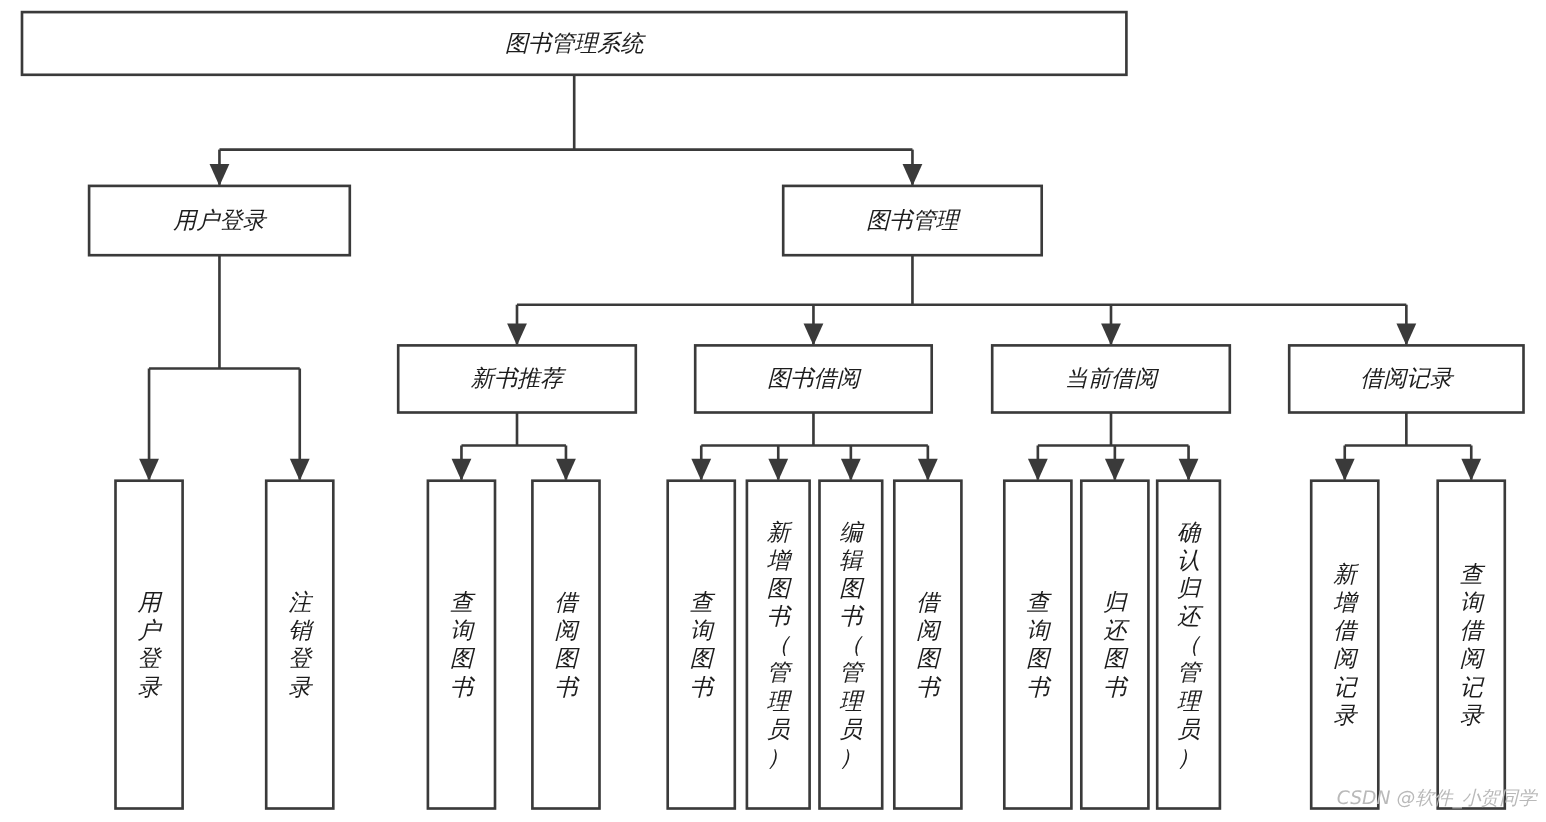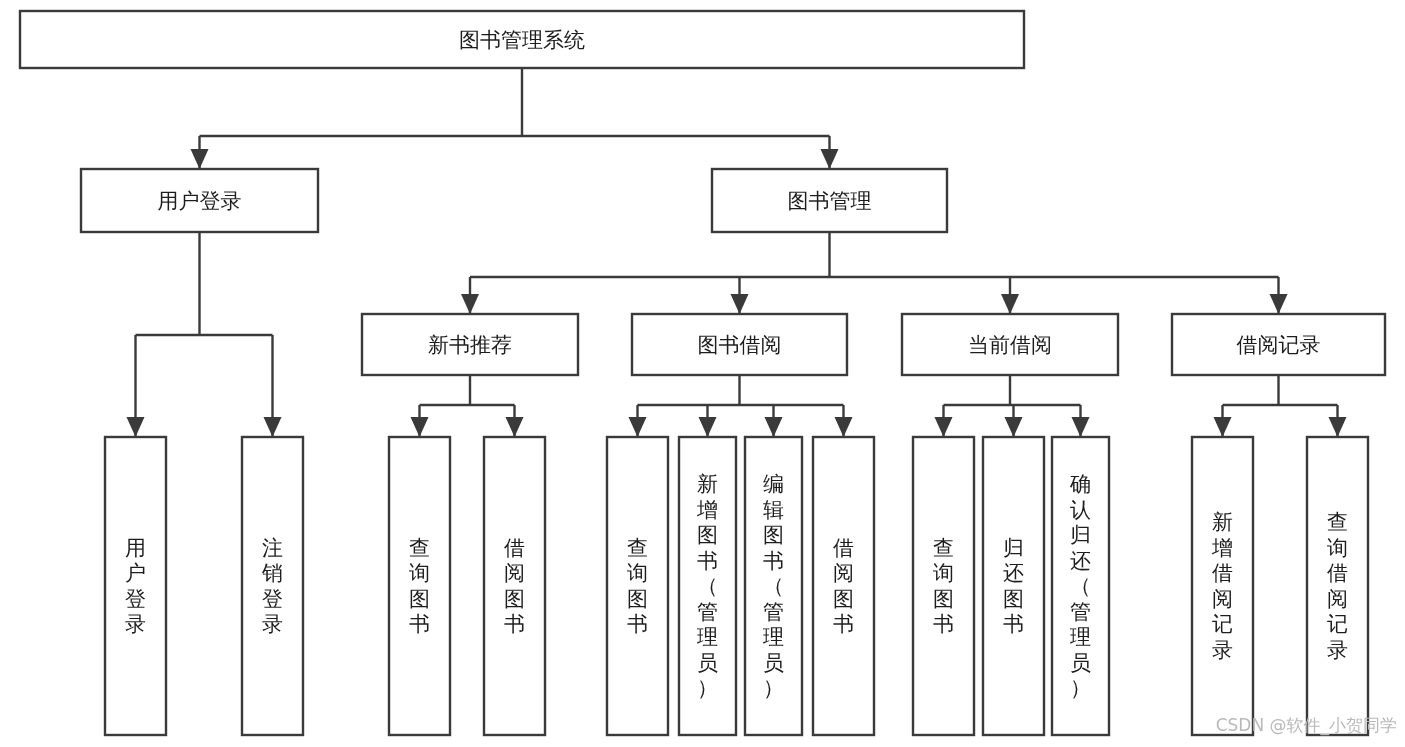--- a/index.html
+++ b/index.html
@@ -14,20 +14,21 @@
     overflow: hidden;
     font-family: "DejaVu Sans", "Liberation Sans", sans-serif;
     position: relative;
   }
   #diagram-root {
     position: absolute;
     left: 0;
     top: 0;
     width: 1187px;
     height: 747px;
+    font-style: italic;
   }
   svg.diagram-canvas {
     display: block;
     width: 1405px;
     height: 747px;
   }
   .node-box {
     fill: #ffffff;
     stroke: #3a3a3a;
     stroke-width: 2.4;

